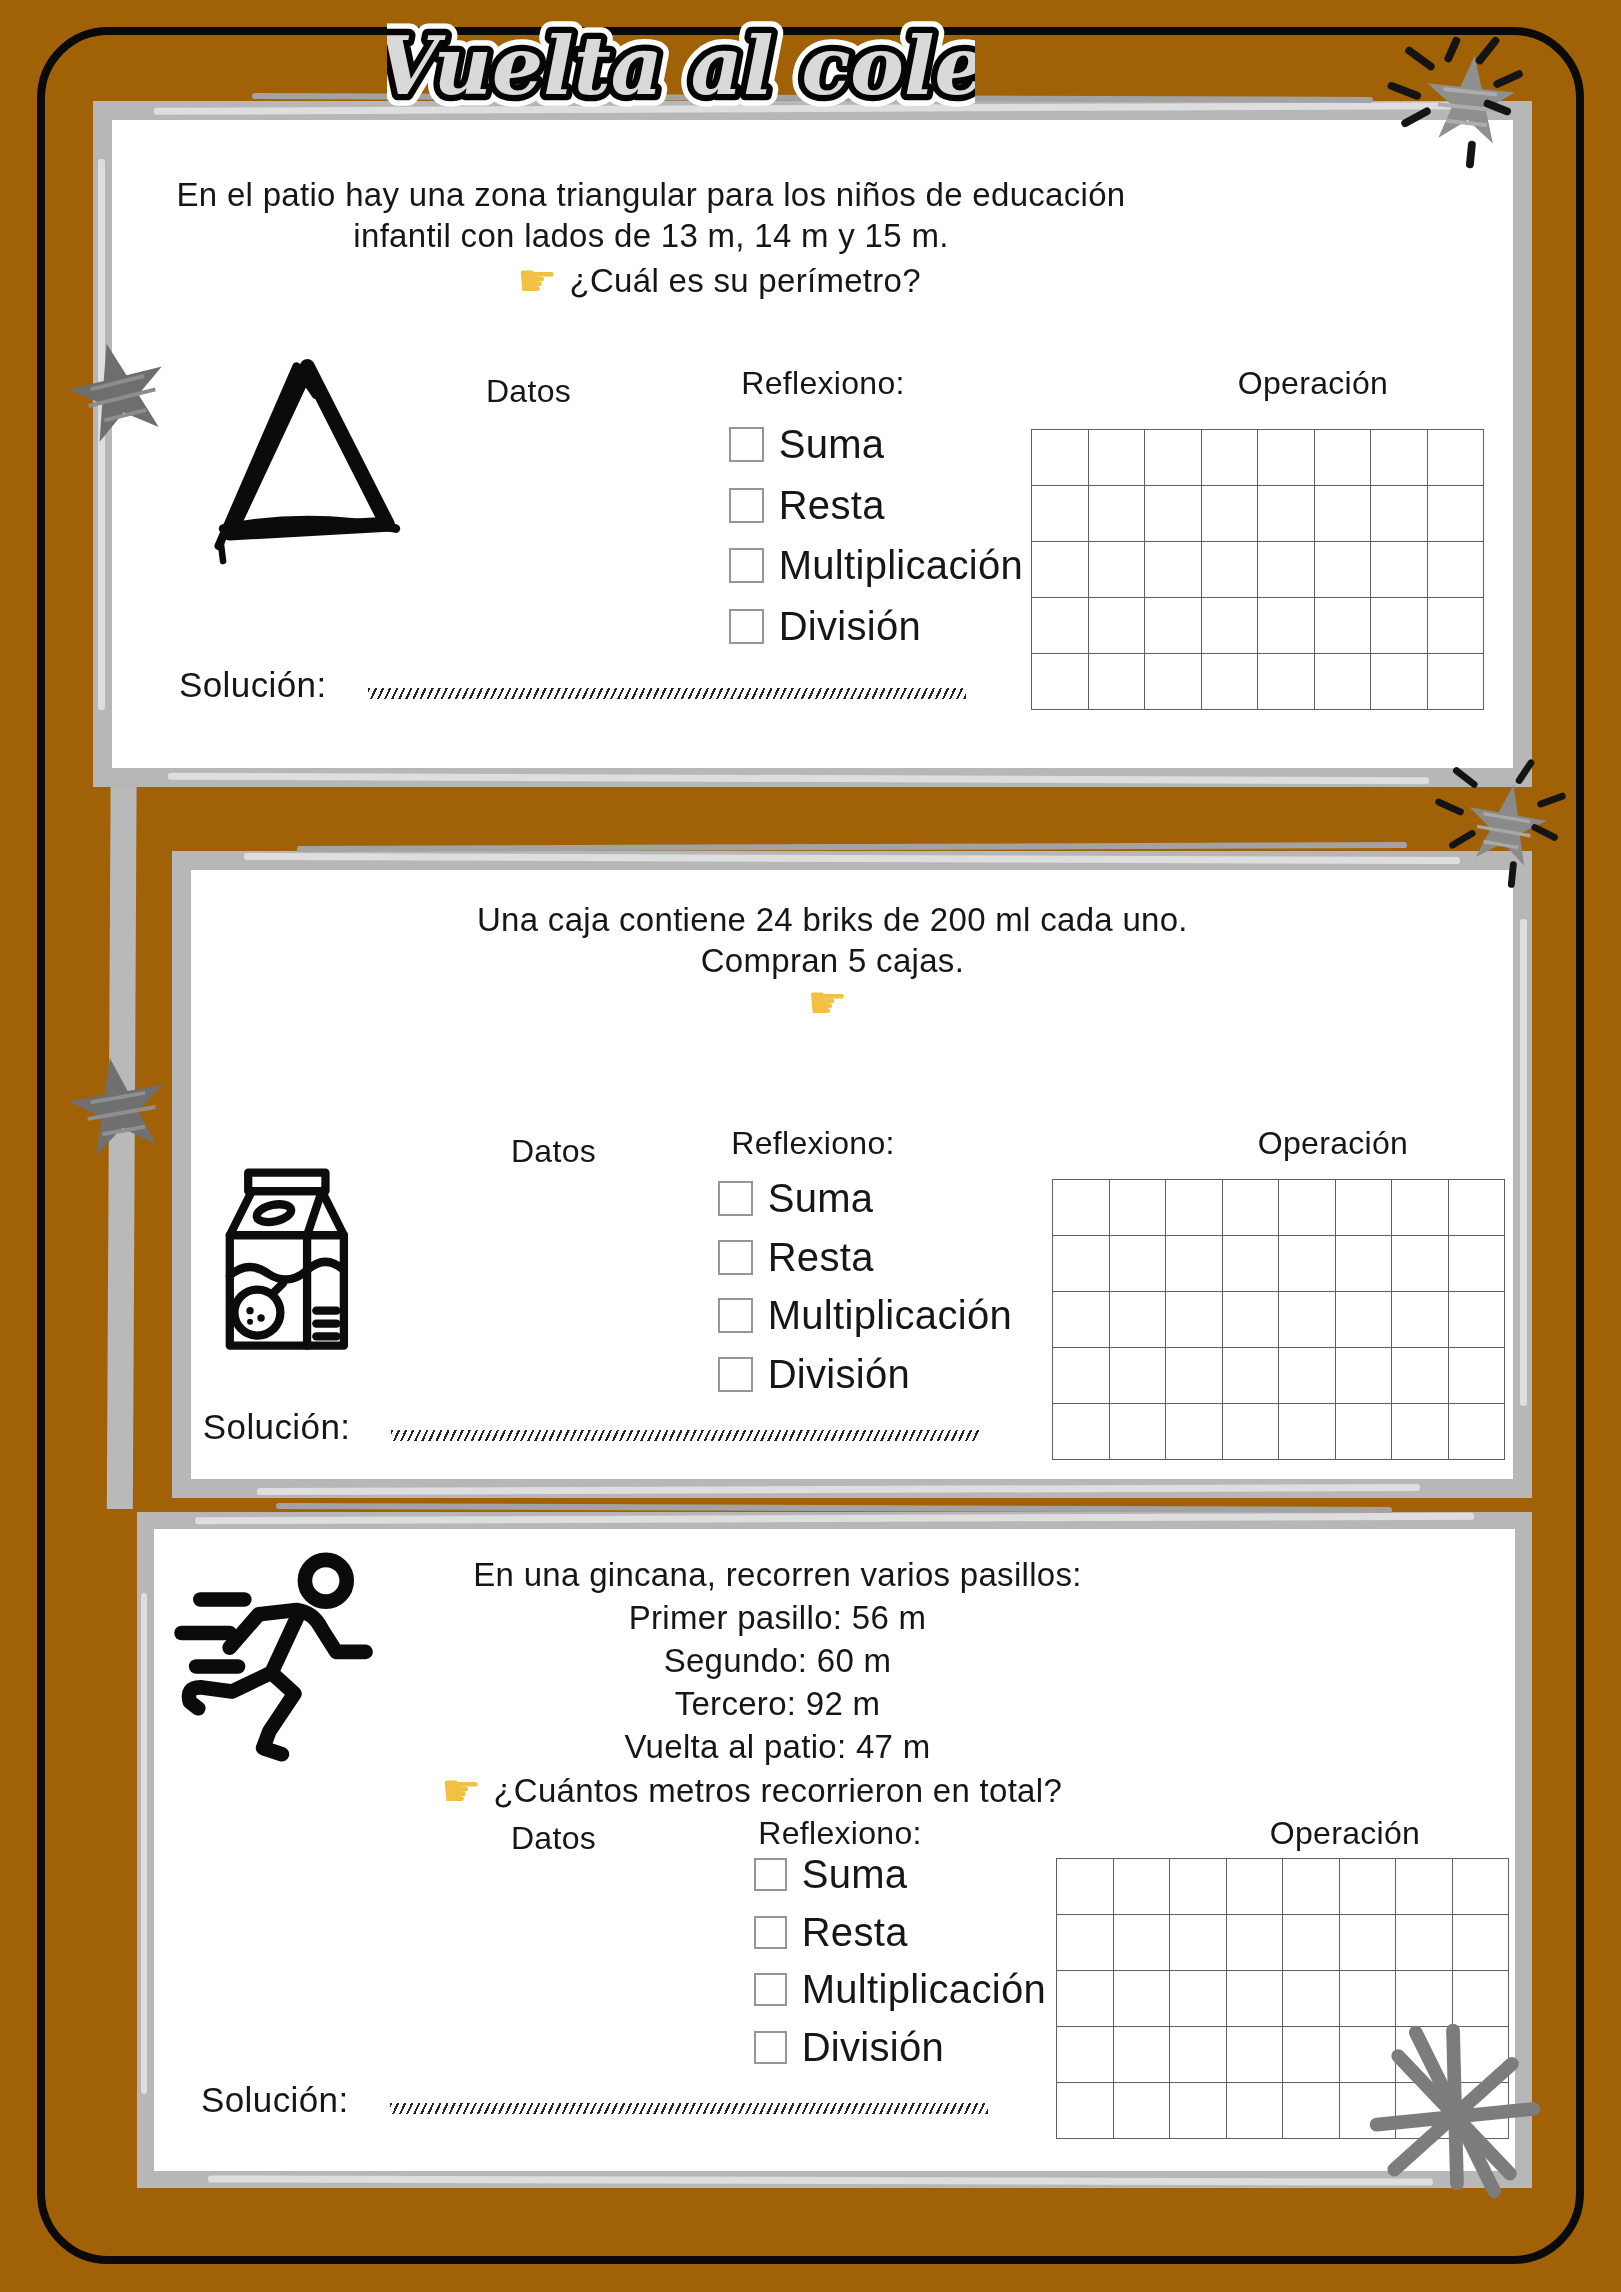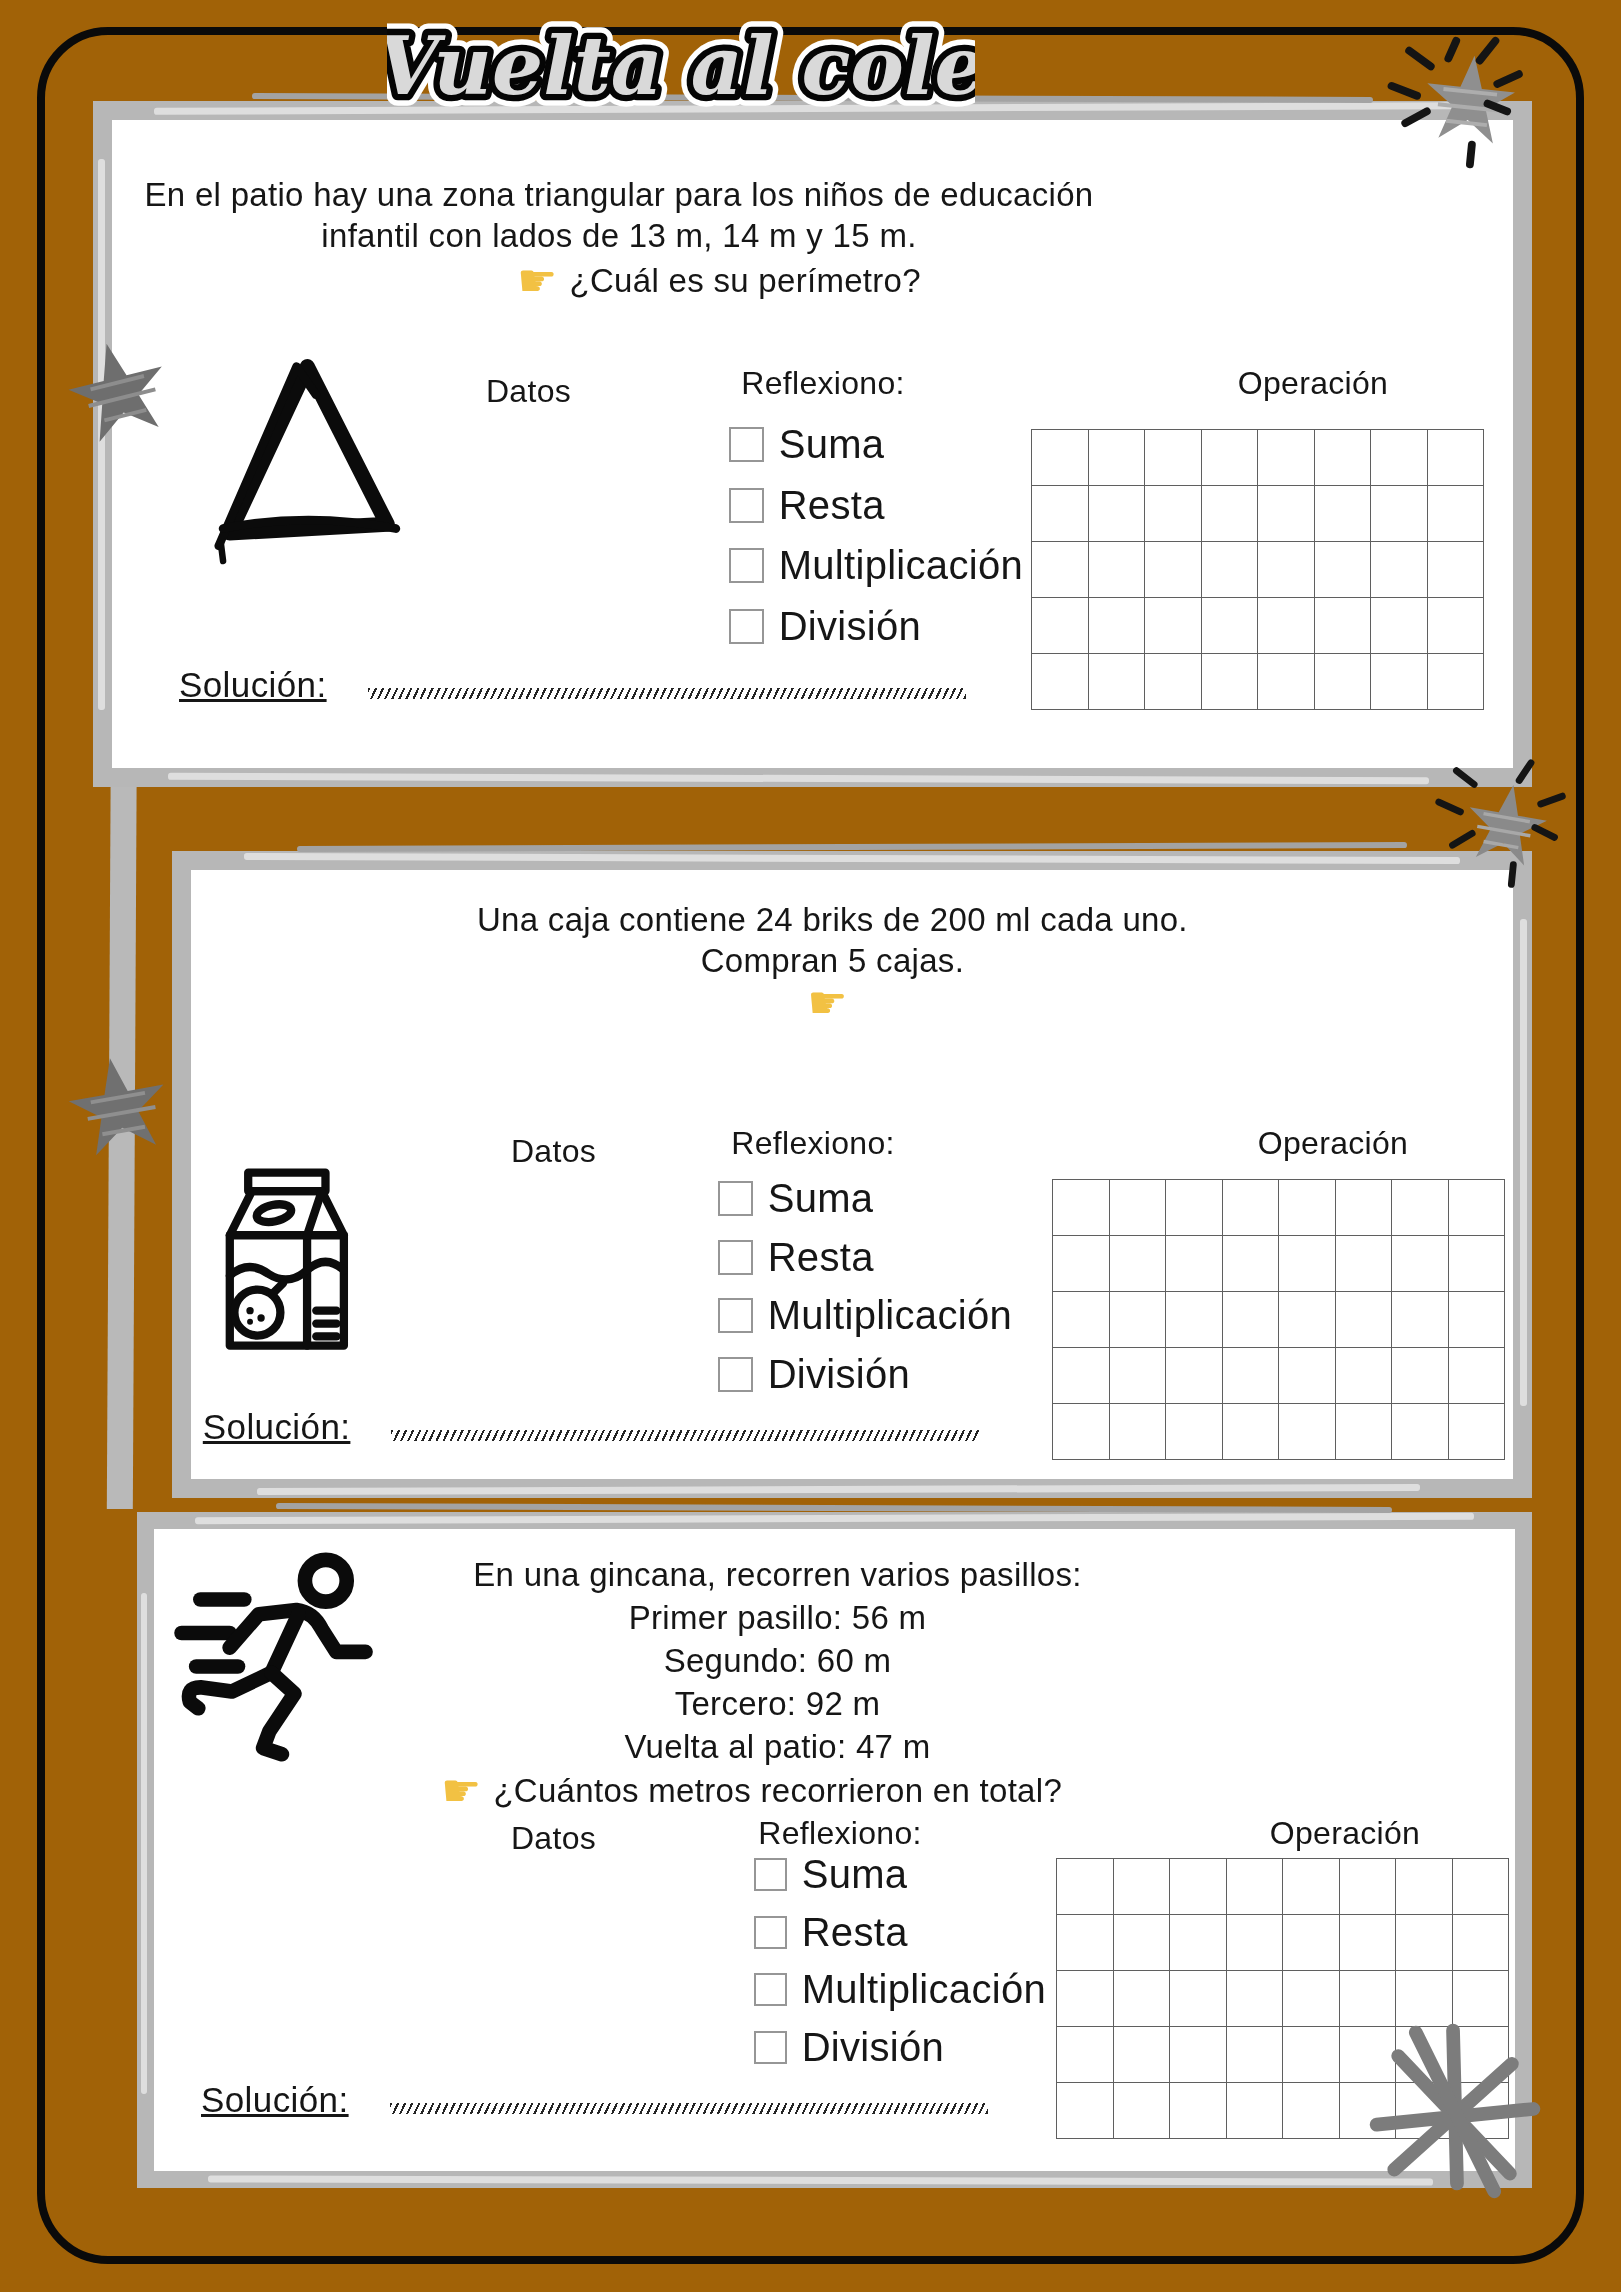--- a/index.html
+++ b/index.html
@@ -30,21 +30,21 @@
   .lbl { position:absolute; font-size:32px; text-align:center; letter-spacing:0.3px; }
   .cbx-list { position:absolute; }
   .cbx-row { display:flex; align-items:center; }
   .cbx { width:35px; height:35px; border:2px solid #969696; background:#fff; margin-right:14.7px; flex:0 0 auto; }
   .cbx-lab { font-size:40px; letter-spacing:0.3px; white-space:nowrap; }
   .op-grid {
     position:absolute; display:grid; background:#fff;
     border-left:1px solid #5f5f5f; border-top:1px solid #5f5f5f;
   }
   .op-cell { border-right:1px solid #5f5f5f; border-bottom:1px solid #5f5f5f; }
-  .sol-row { position:absolute; display:flex; align-items:flex-end;text-decoration:underline; }
+  .sol-row { position:absolute; display:flex; align-items:flex-end; }
   .sol-lbl { font-size:35px; letter-spacing:0.4px; }
   .hatch {
     height:10.8px; margin-left:41px; margin-bottom:5.9px;
     background:repeating-linear-gradient(115deg, #242424 0 2px, transparent 2px 6.4px);
   }
   .icon { position:absolute; }
   .deco { position:absolute; z-index:5; }
   svg { display:block; }
 </style>
 </head>
@@ -128,21 +128,21 @@
       </g>
     </svg>
   </div>
 
   <section class="section sec1">
     <div class="streak" style="left:3%;top:-14.7px;width:93%;height:6.9px;transform:rotate(-.25deg)"></div>
     <div class="streak g" style="left:10%;top:-25.5px;width:80%;height:5.9px;transform:rotate(.2deg)"></div>
     <div class="streak" style="left:4%;bottom:-13.7px;width:90%;height:6.9px;transform:rotate(.2deg)"></div>
     <div class="streak" style="left:-13.7px;top:6%;width:6.9px;height:85%"></div>
 
-    <div class="stmt" style="left:12px;top:54px;width:990px">
+    <div class="stmt" style="left:44px;top:54px;width:990px">
       <span class="line">En el patio hay una zona triangular para los niños de educación</span>
       <span class="line">infantil con lados de 13 m, 14 m y 15 m.</span>
     </div>
     <div class="stmt qrow" style="left:29px;top:140px;width:990px;transform:translateX(83px)">
       <span class="hand">☛</span>
       <span>¿Cuál es su perímetro?</span>
     </div>
 
     <div class="icon" style="left:83px;top:218px">
       <svg width="216" height="230" viewBox="0 0 100 106">

